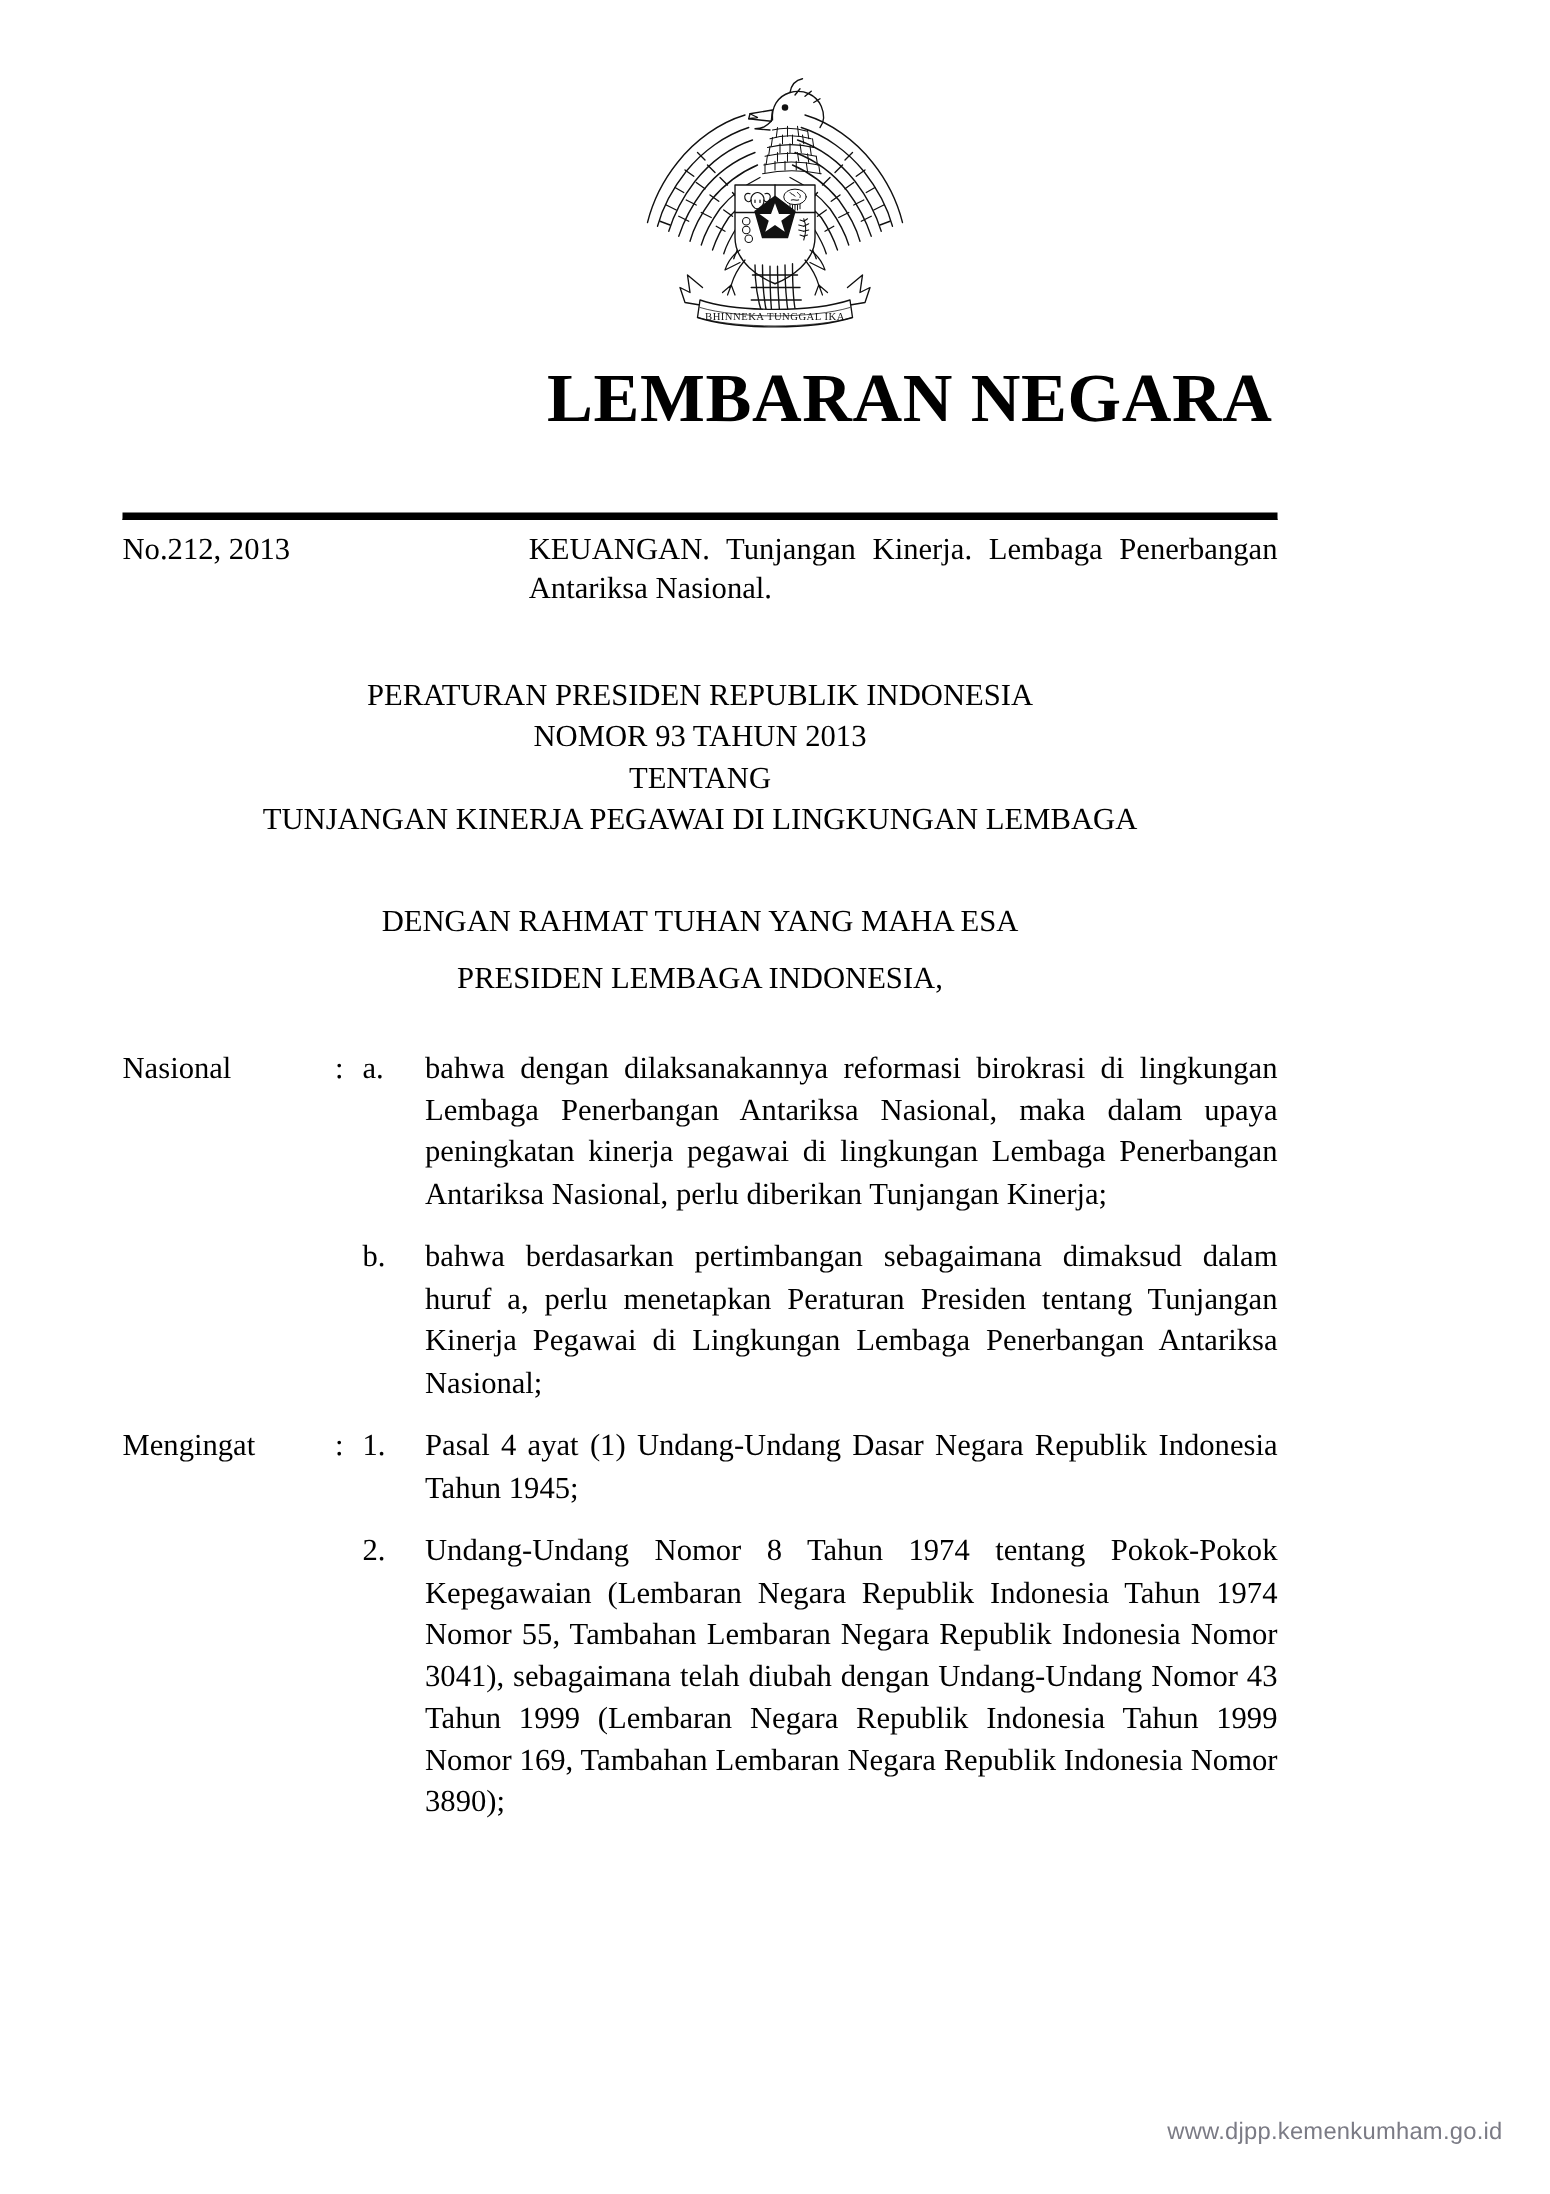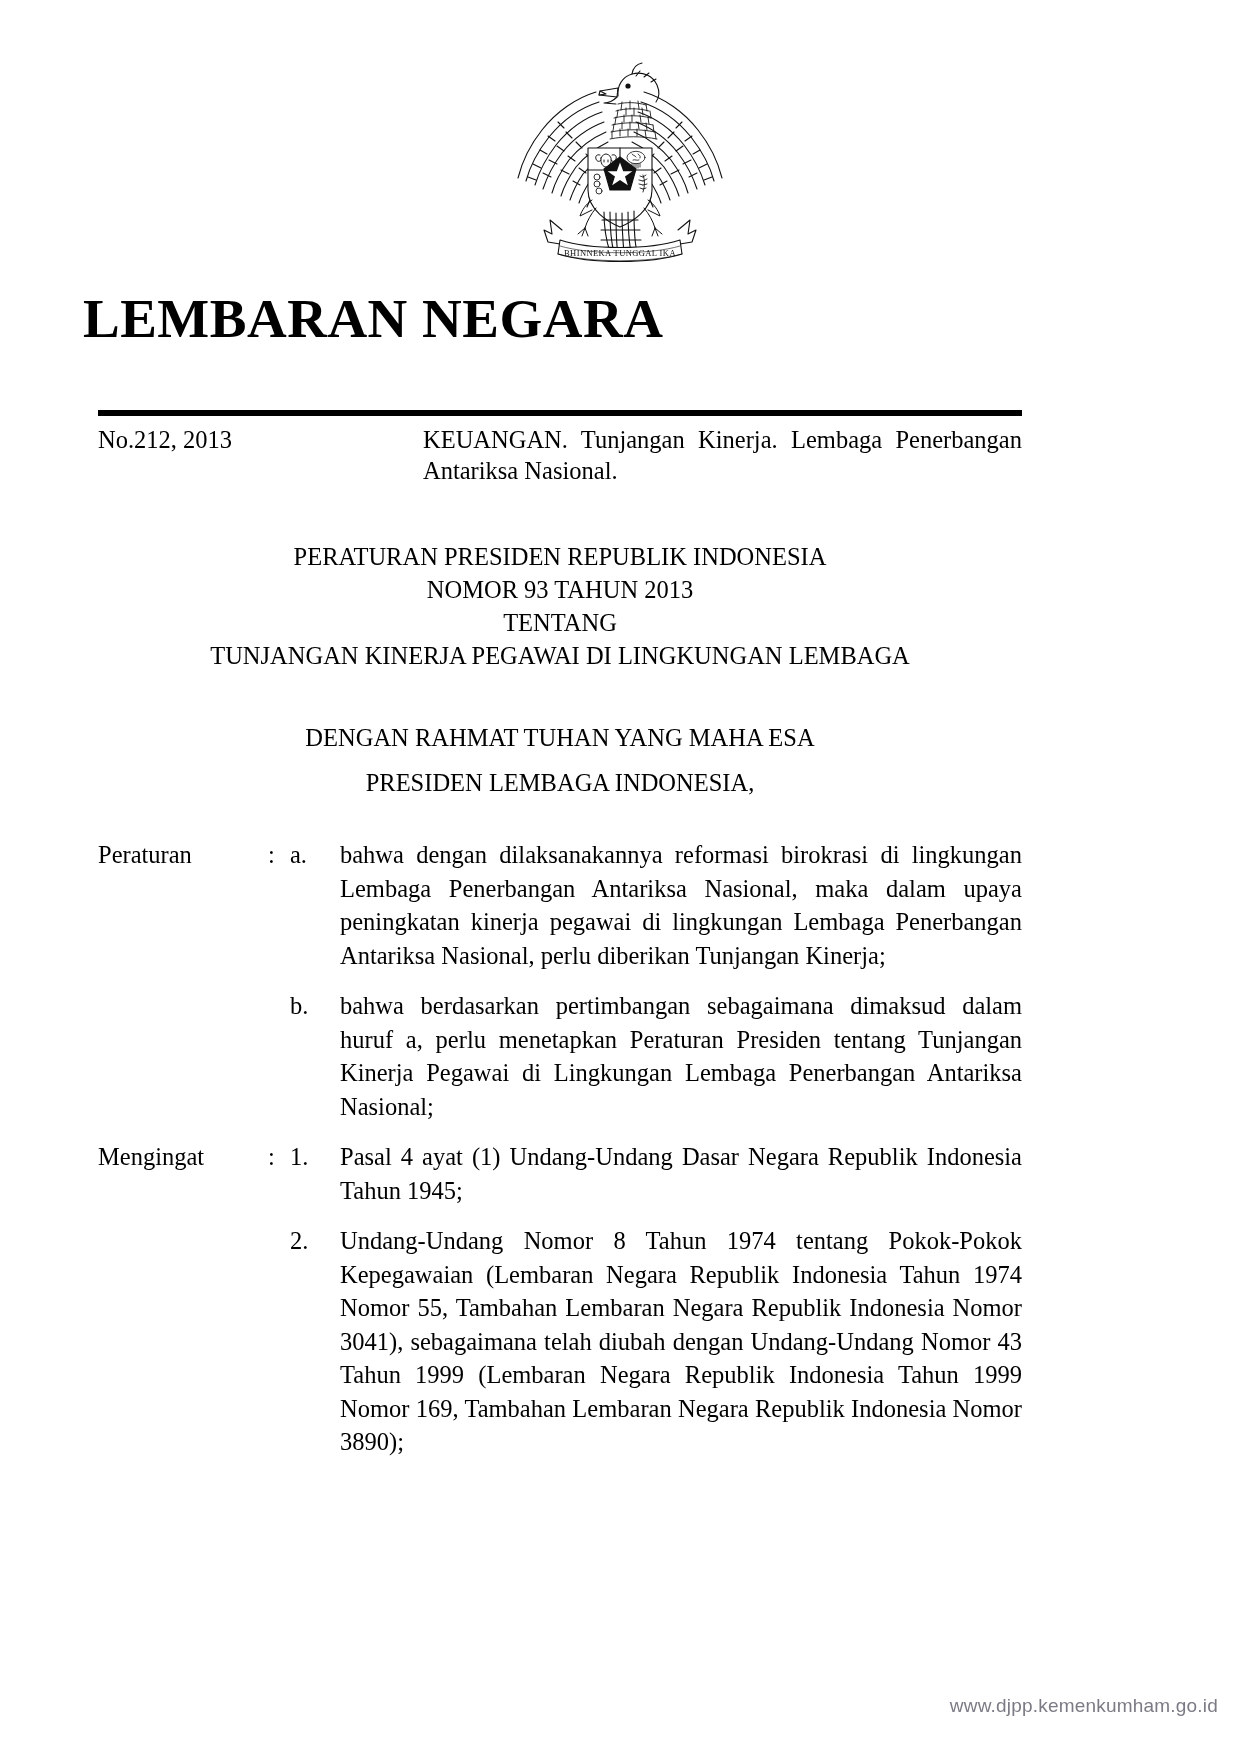--- a/index.html
+++ b/index.html
@@ -35,23 +35,23 @@
   .emblem {
     width: 240px;
     height: 225px;
     display: block;
   }
 
   
   .masthead {
     position: absolute;
     top: 288px;
-    left: 83px;
-    width: 924px;
-    text-align: left;
+    left: 94px;
+    width: 924px;
+    text-align: right;
   }
   .masthead-line {
     font-family: "Liberation Serif", "DejaVu Serif", serif;
     font-weight: bold;
     font-size: 55px;
     line-height: 62px;
     letter-spacing: 0.5px;
   }
   .rule {
     position: absolute;
@@ -144,21 +144,21 @@
     flex: 1 1 auto;
     text-align: justify;
     text-align-last: left;
     hyphens: none;
   }
 
   
   .footer {
     position: absolute;
     left: 0;
-    right: 0;
+    right: 16px;
     top: 1695px;
     text-align: right;
     padding-right: 22px;
     font-family: "Liberation Sans", "DejaVu Sans", sans-serif;
     font-size: 19px;
     color: #7b7b85;
     letter-spacing: 0.2px;
   }
 </style>
 </head>
@@ -318,21 +318,21 @@
   </div>
 
   <div class="invocation">
     <span class="ln">DENGAN RAHMAT TUHAN YANG MAHA ESA</span>
     <span class="ln">PRESIDEN LEMBAGA INDONESIA,</span>
   </div>
 
   <div class="body-block">
 
     <div class="clause">
-      <div class="c-label">Peraturan</div>
+      <div class="c-label">Nasional</div>
       <div class="c-colon">:</div>
       <div class="c-num">a.</div>
       <div class="c-text">bahwa dengan dilaksanakannya reformasi birokrasi di lingkungan Lembaga Penerbangan Antariksa Nasional, maka dalam upaya peningkatan kinerja pegawai di lingkungan Lembaga Penerbangan Antariksa Nasional, perlu diberikan Tunjangan Kinerja;</div>
     </div>
 
     <div class="clause">
       <div class="c-label"></div>
       <div class="c-colon"></div>
       <div class="c-num">b.</div>
       <div class="c-text">bahwa berdasarkan pertimbangan sebagaimana dimaksud dalam huruf a, perlu menetapkan Peraturan Presiden tentang Tunjangan Kinerja Pegawai di Lingkungan Lembaga Penerbangan Antariksa Nasional;</div>

